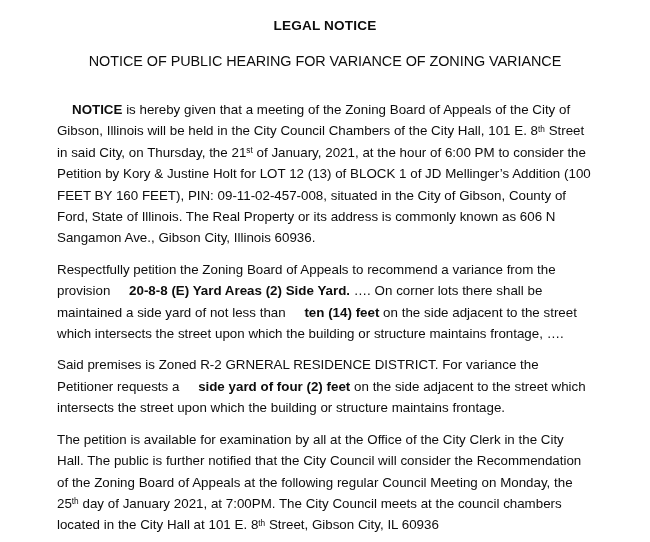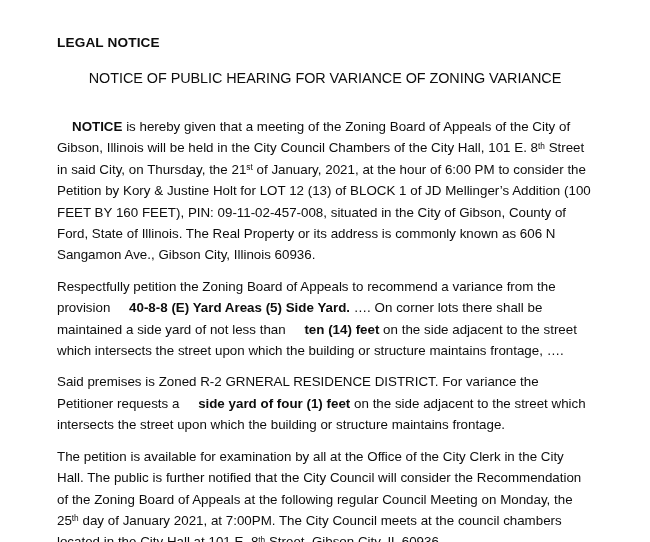--- a/index.html
+++ b/index.html
@@ -17,26 +17,26 @@
     overflow: hidden;
   }
   .page {
     position: relative;
     width: 650px;
     height: 542px;
     box-sizing: border-box;
     padding: 0 57px;
   }
   .doc-title {
-    text-align: left;
+    text-align: center;
     font-weight: bold;
     font-size: 13.6px;
     letter-spacing: 0.15px;
     margin: 0;
-    padding-top: 35px;
+    padding-top: 18px;
     line-height: 16px;
   }
   .doc-subtitle {
     text-align: center;
     font-weight: normal;
     font-size: 14.4px;
     letter-spacing: -0.05px;
     margin: 0;
     padding-top: 18px;
     line-height: 18px;
@@ -72,20 +72,20 @@
 
 <div class="page">
 
   <h1 class="doc-title">LEGAL NOTICE</h1>
 
   <h2 class="doc-subtitle">NOTICE OF PUBLIC HEARING FOR VARIANCE OF ZONING VARIANCE</h2>
 
   <div class="body-block">
     <div id="paragraphs-container">
         <p class="para"><b>NOTICE</b> is hereby given that a meeting of the Zoning Board of Appeals of the City of Gibson, Illinois will be held in the City Council Chambers of the City Hall, 101 E. 8<sup>th</sup> Street in said City, on Thursday, the 21<sup>st</sup> of January, 2021, at the hour of 6:00 PM to consider the Petition by Kory &amp; Justine Holt for LOT 12 (13) of BLOCK 1 of JD Mellinger’s Addition (100 FEET BY 160 FEET), PIN: 09-11-02-457-008, situated in the City of Gibson, County of Ford, State of Illinois.  The Real Property or its address is commonly known as 606 N Sangamon Ave., Gibson City, Illinois 60936.</p>
-        <p class="para">Respectfully petition the Zoning Board of Appeals to recommend a variance from the provision <b>40-8-8 (E) Yard Areas (5) Side Yard.</b> …. On corner lots there shall be maintained a side yard of not less than <b>ten (14) feet</b> on the side adjacent to the street which intersects the street upon which the building or structure maintains frontage, ….</p>
-        <p class="para">Said premises is Zoned R-2 GRNERAL RESIDENCE DISTRICT.  For variance the Petitioner requests a <b>side yard of four (1) feet</b> on the side adjacent to the street which intersects the street upon which the building or structure maintains frontage.</p>
+        <p class="para">Respectfully petition the Zoning Board of Appeals to recommend a variance from the provision <b>20-8-8 (E) Yard Areas (2) Side Yard.</b> …. On corner lots there shall be maintained a side yard of not less than <b>ten (14) feet</b> on the side adjacent to the street which intersects the street upon which the building or structure maintains frontage, ….</p>
+        <p class="para">Said premises is Zoned R-2 GRNERAL RESIDENCE DISTRICT.  For variance the Petitioner requests a <b>side yard of four (2) feet</b> on the side adjacent to the street which intersects the street upon which the building or structure maintains frontage.</p>
         <p class="para">The petition is available for examination by all at the Office of the City Clerk in the City Hall.  The public is further notified that the City Council will consider the Recommendation of the Zoning Board of Appeals at the following regular Council Meeting on Monday, the 25<sup>th</sup> day of January 2021, at 7:00PM.  The City Council meets at the council chambers located in the City Hall at 101 E. 8<sup>th</sup> Street, Gibson City, IL 60936</p>
       </div>
 
   </div>
 
 </div>
 
 </body></html>

